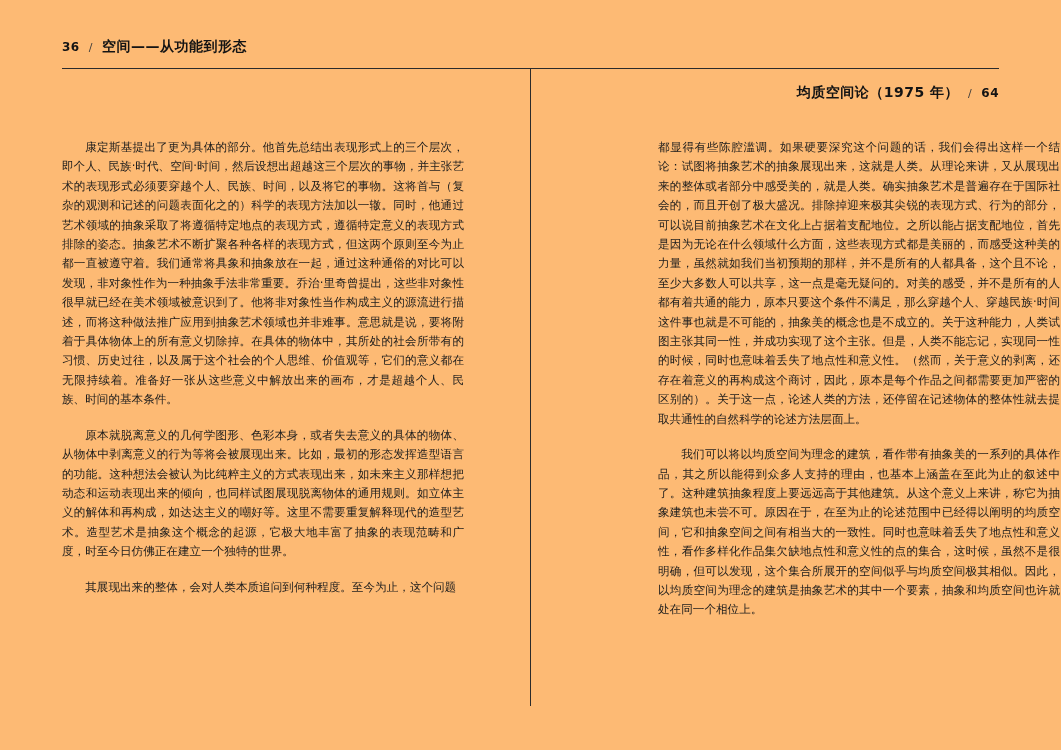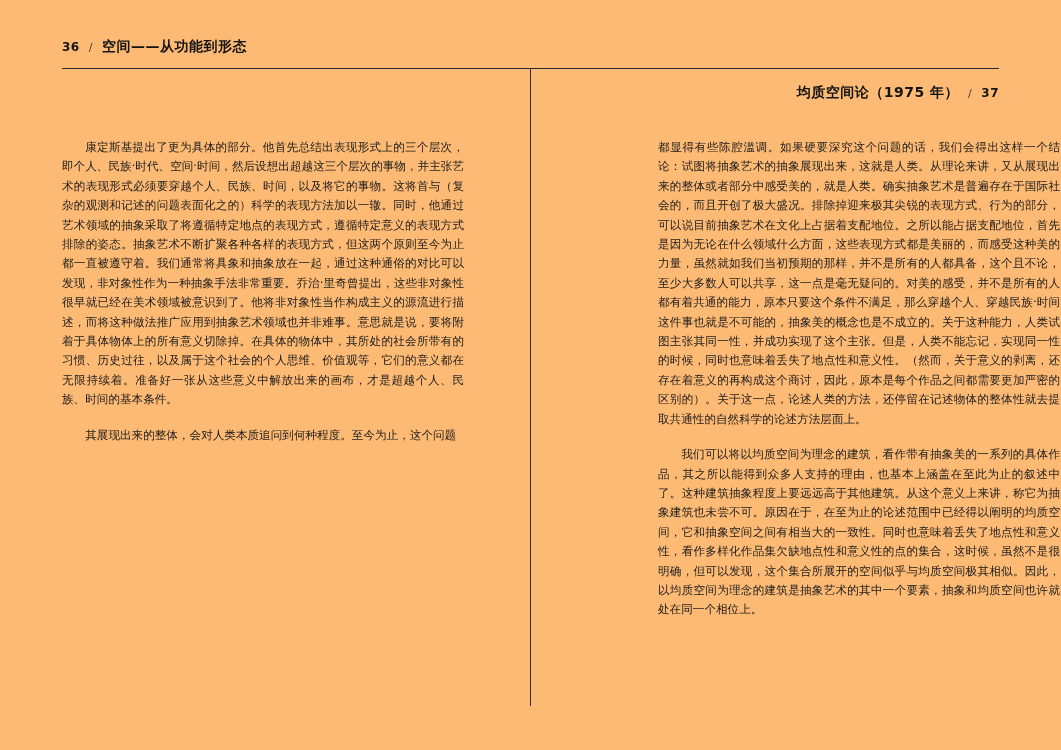--- a/index.html
+++ b/index.html
@@ -112,29 +112,30 @@
 
   <div class="header">
     <div class="header-left">
       <span class="folio">36</span>
       <span class="slash">/</span>
       <span class="runhead-title">空间——从功能到形态</span>
     </div>
     <div class="header-right">
       <span class="runhead-title">均质空间论（1975 年）</span>
       <span class="slash">/</span>
-      <span class="folio">37</span>
+      <span class="folio">64</span>
     </div>
   </div>
 
   <div class="rule-h"></div>
   <div class="rule-v"></div>
 
   <div class="col col-left">
     <p class="indent">康定斯基提出了更为具体的部分。他首先总结出表现形式上的三个层次，即个人、民族·时代、空间·时间，然后设想出超越这三个层次的事物，并主张艺术的表现形式必须要穿越个人、民族、时间，以及将它的事物。这将首与（复杂的观测和记述的问题表面化之的）科学的表现方法加以一辙。同时，他通过艺术领域的抽象采取了将遵循特定地点的表现方式，遵循特定意义的表现方式排除的姿态。抽象艺术不断扩聚各种各样的表现方式，但这两个原则至今为止都一直被遵守着。我们通常将具象和抽象放在一起，通过这种通俗的对比可以发现，非对象性作为一种抽象手法非常重要。乔治·里奇曾提出，这些非对象性很早就已经在美术领域被意识到了。他将非对象性当作构成主义的源流进行描述，而将这种做法推广应用到抽象艺术领域也并非难事。意思就是说，要将附着于具体物体上的所有意义切除掉。在具体的物体中，其所处的社会所带有的习惯、历史过往，以及属于这个社会的个人思维、价值观等，它们的意义都在无限持续着。准备好一张从这些意义中解放出来的画布，才是超越个人、民族、时间的基本条件。</p>
+    <p class="indent">原本就脱离意义的几何学图形、色彩本身，或者失去意义的具体的物体、从物体中剥离意义的行为等将会被展现出来。比如，最初的形态发挥造型语言的功能。这种想法会被认为比纯粹主义的方式表现出来，如未来主义那样想把动态和运动表现出来的倾向，也同样试图展现脱离物体的通用规则。如立体主义的解体和再构成，如达达主义的嘲好等。这里不需要重复解释现代的造型艺术。造型艺术是抽象这个概念的起源，它极大地丰富了抽象的表现范畴和广度，时至今日仿佛正在建立一个独特的世界。</p>
     <p class="indent">其展现出来的整体，会对人类本质追问到何种程度。至今为止，这个问题</p>
   </div>
 
   <div class="col col-right">
     <p>都显得有些陈腔滥调。如果硬要深究这个问题的话，我们会得出这样一个结论：试图将抽象艺术的抽象展现出来，这就是人类。从理论来讲，又从展现出来的整体或者部分中感受美的，就是人类。确实抽象艺术是普遍存在于国际社会的，而且开创了极大盛况。排除掉迎来极其尖锐的表现方式、行为的部分，可以说目前抽象艺术在文化上占据着支配地位。之所以能占据支配地位，首先是因为无论在什么领域什么方面，这些表现方式都是美丽的，而感受这种美的力量，虽然就如我们当初预期的那样，并不是所有的人都具备，这个且不论，至少大多数人可以共享，这一点是毫无疑问的。对美的感受，并不是所有的人都有着共通的能力，原本只要这个条件不满足，那么穿越个人、穿越民族·时间这件事也就是不可能的，抽象美的概念也是不成立的。关于这种能力，人类试图主张其同一性，并成功实现了这个主张。但是，人类不能忘记，实现同一性的时候，同时也意味着丢失了地点性和意义性。（然而，关于意义的剥离，还存在着意义的再构成这个商讨，因此，原本是每个作品之间都需要更加严密的区别的）。关于这一点，论述人类的方法，还停留在记述物体的整体性就去提取共通性的自然科学的论述方法层面上。</p>
     <p class="indent">我们可以将以均质空间为理念的建筑，看作带有抽象美的一系列的具体作品，其之所以能得到众多人支持的理由，也基本上涵盖在至此为止的叙述中了。这种建筑抽象程度上要远远高于其他建筑。从这个意义上来讲，称它为抽象建筑也未尝不可。原因在于，在至为止的论述范围中已经得以阐明的均质空间，它和抽象空间之间有相当大的一致性。同时也意味着丢失了地点性和意义性，看作多样化作品集欠缺地点性和意义性的点的集合，这时候，虽然不是很明确，但可以发现，这个集合所展开的空间似乎与均质空间极其相似。因此，以均质空间为理念的建筑是抽象艺术的其中一个要素，抽象和均质空间也许就处在同一个相位上。</p>
   </div>
 
 </div>
 

